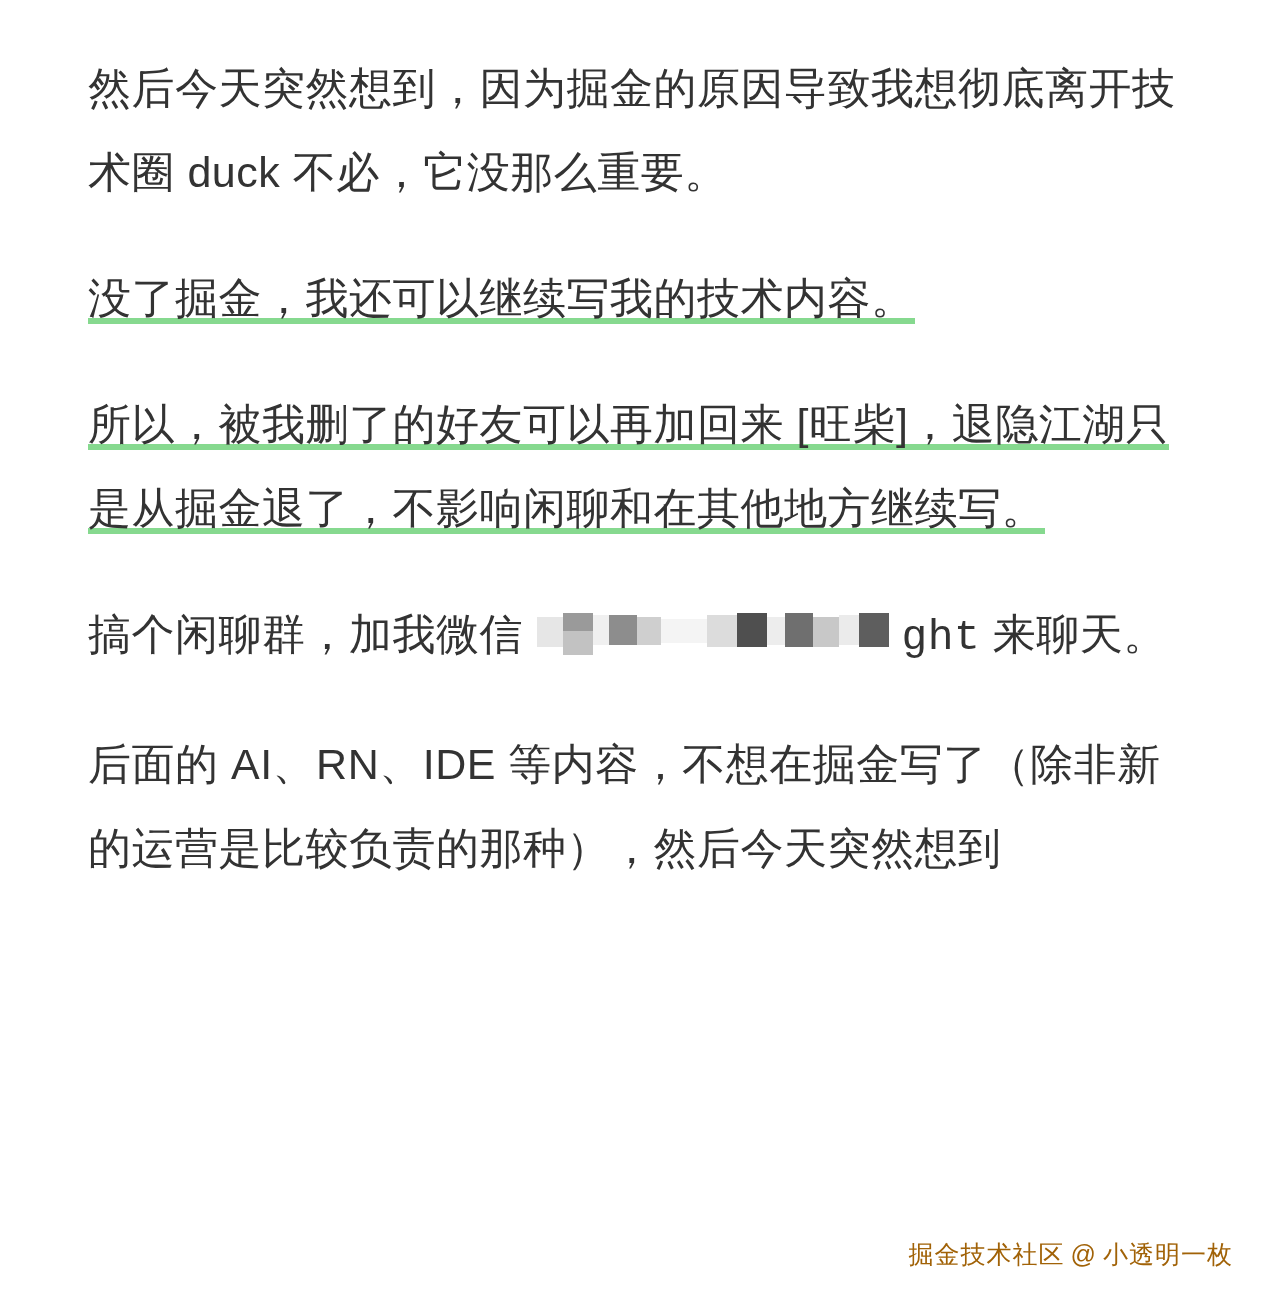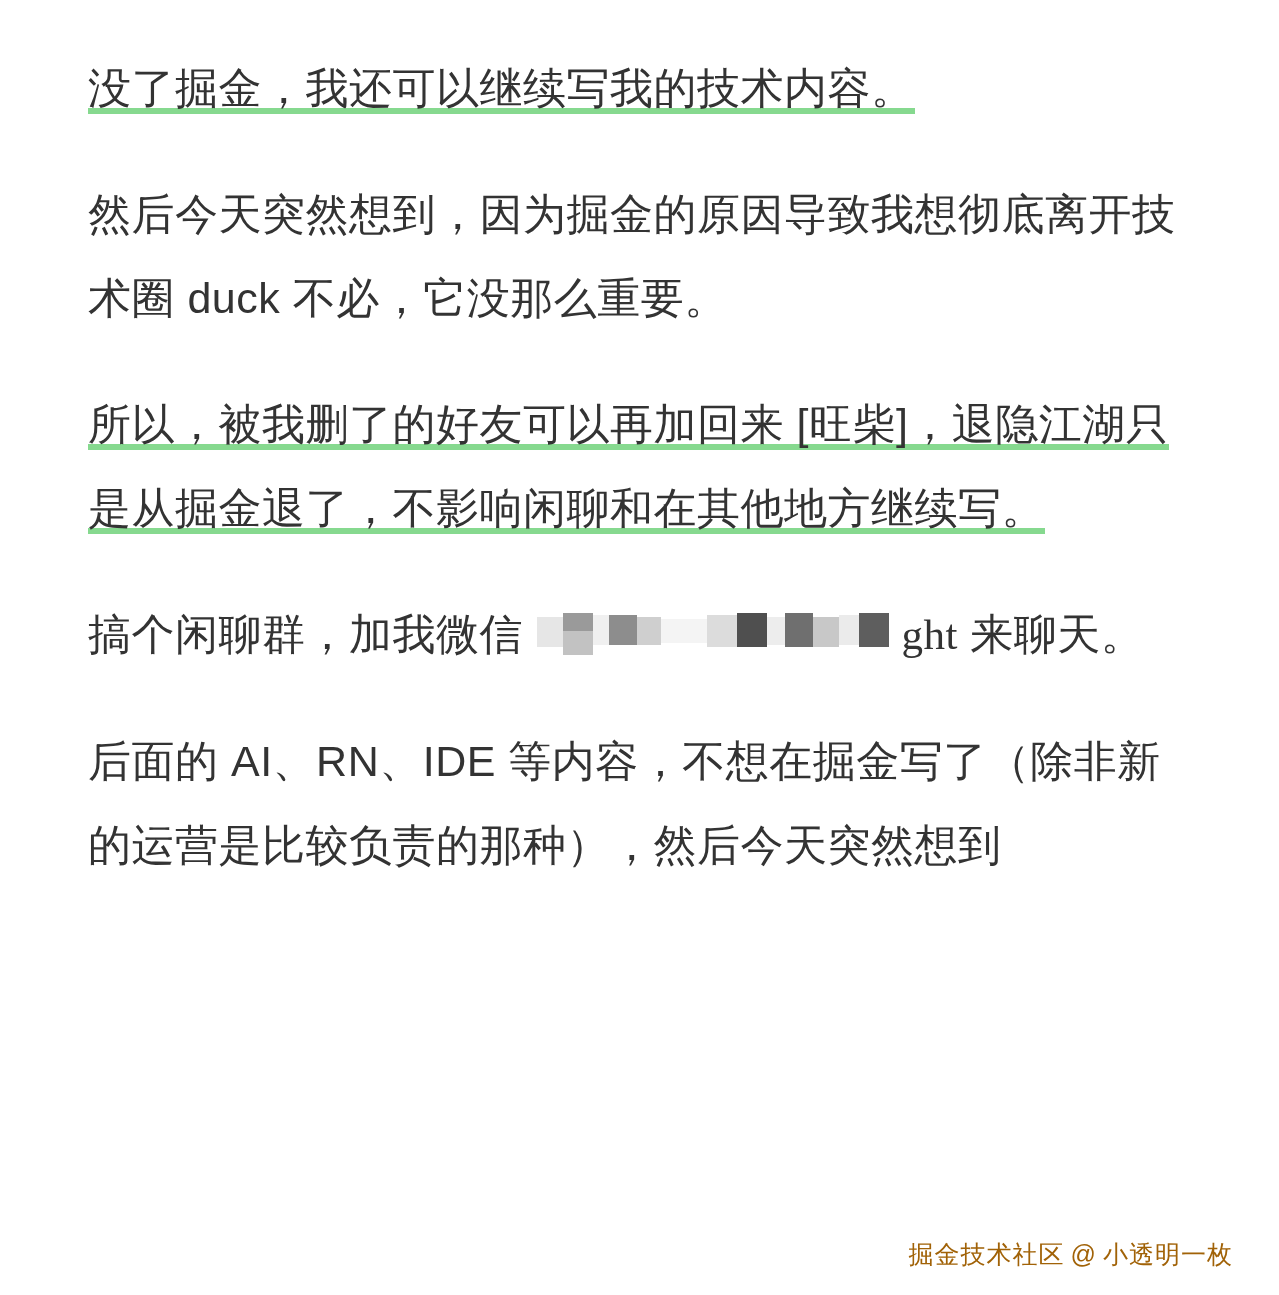--- a/index.html
+++ b/index.html
@@ -58,34 +58,34 @@
     bottom: 24px;
     font-size: 25px;
     color: #a16207;
     letter-spacing: 1px;
     white-space: nowrap;
   }
   .footer .dot {
     margin: 0 6px;
   }
   .latin {
-    font-family: Liberation Serif, serif;
+    font-family: Liberation Mono, monospace;
   }
 </style>
 </head>
 <body>
 
 <div class="page">
 
   <p class="para">
-    <span class="hl">没了掘金，我还可以继续写我的技术内容。</span>
+    <span>然后今天突然想到，因为掘金的原因导致我想彻底离开技术圈 duck 不必，它没那么重要。</span>
   </p>
 
   <p class="para">
-    <span>然后今天突然想到，因为掘金的原因导致我想彻底离开技术圈 duck 不必，它没那么重要。</span>
+    <span class="hl">没了掘金，我还可以继续写我的技术内容。</span>
   </p>
 
   <p class="para">
     <span class="hl">所以，被我删了的好友可以再加回来 [旺柴]，退隐江湖只是从掘金退了，不影响闲聊和在其他地方继续写。</span>
   </p>
 
   <p class="para">
     <span>搞个闲聊群，加我微信</span>
     <span class="mask">
       <span style="left:0px;   top:14px; width:26px; height:30px; background:#e6e6e6;"></span>

